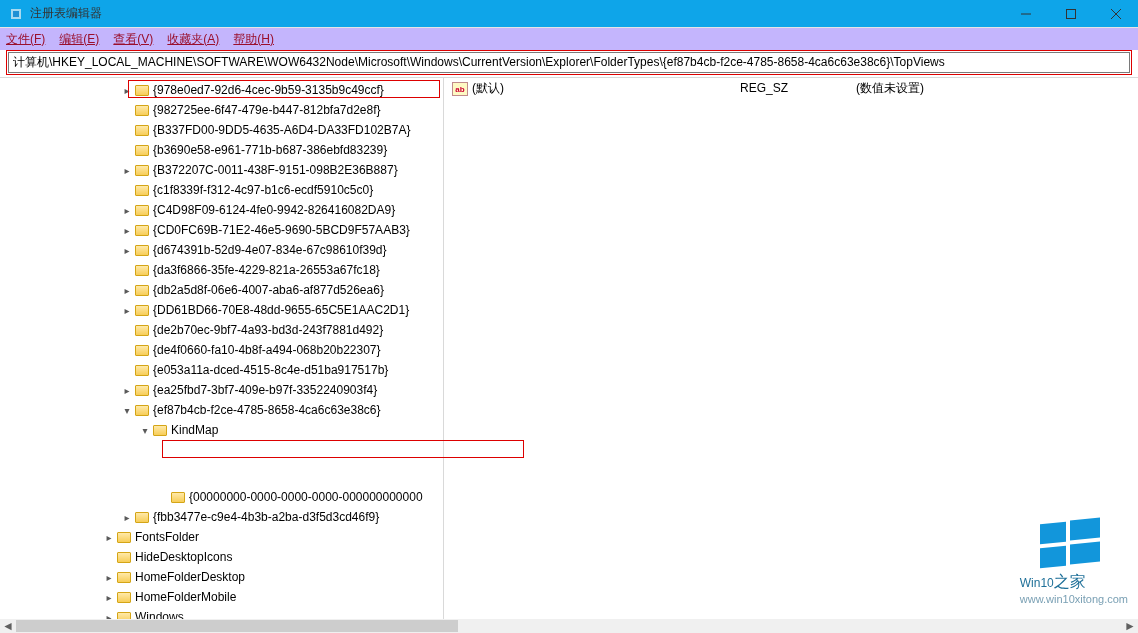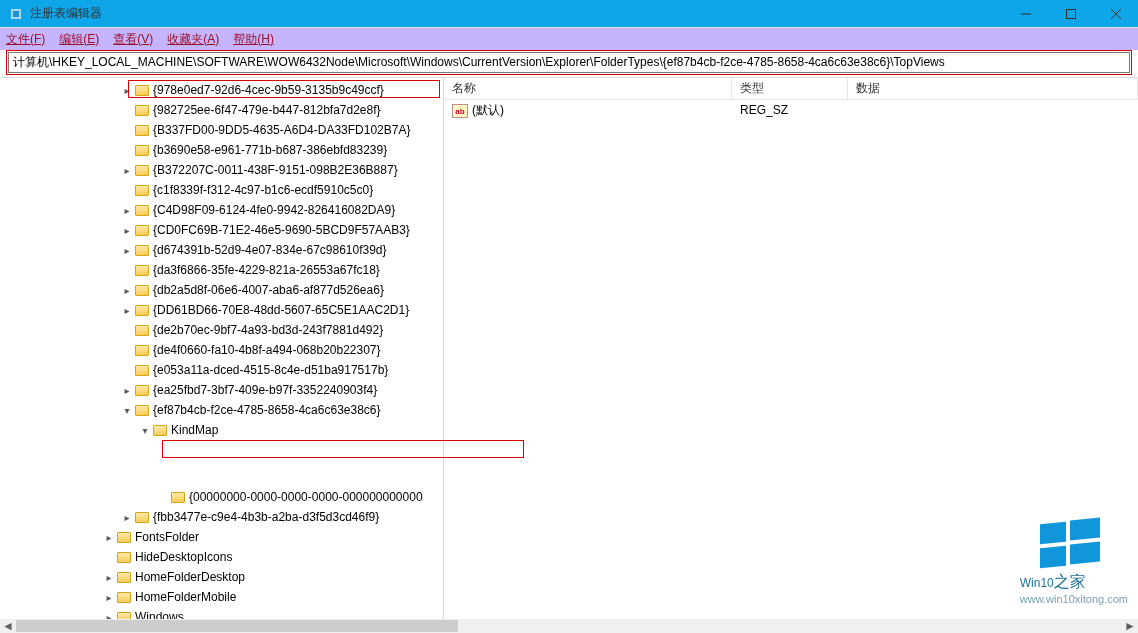--- a/index.html
+++ b/index.html
@@ -179,21 +179,21 @@
           <span class="folder">
             <span></span>
           </span>
           <span class="label">{db2a5d8f-06e6-4007-aba6-af877d526ea6}</span>
         </div>
         <div class="row ind1">
           <span class="twisty">▸</span>
           <span class="folder">
             <span></span>
           </span>
-          <span class="label">{DD61BD66-70E8-48dd-5607-65C5E1AAC2D1}</span>
+          <span class="label">{DD61BD66-70E8-48dd-9655-65C5E1AAC2D1}</span>
         </div>
         <div class="row ind1">
           <span class="twisty"></span>
           <span class="folder">
             <span></span>
           </span>
           <span class="label">{de2b70ec-9bf7-4a93-bd3d-243f7881d492}</span>
         </div>
         <div class="row ind1">
           <span class="twisty"></span>
@@ -295,29 +295,25 @@
         </div>
       </div>
 
   </div>
 
   <div class="highlight-container" style="left:128px; top:2px; width:312px; height:18px; border:1px solid #d00;"></div>
 
   <div class="highlight-container" style="left:162px; top:362px; width:362px; height:18px; border:1px solid #d00;"></div>
 
   <div class="list-panel">
-    <div class="list-header">
-      <div class="col col-name">名称</div>
-      <div class="col col-type">类型</div>
-      <div class="col col-data">数据</div>
-    </div>
     <div class="list-body" id="list-body">
         <div class="lrow">
           <div class="col col-name"><span class="ab-icon">ab</span><span>(默认)</span></div>
           <div class="col col-type">REG_SZ</div>
+          <div class="col col-data">(数值未设置)</div>
         </div>
       </div>
 
     <div class="watermark">
       <div class="winlogo">
         <div class="sq a"></div>
           <div class="sq b"></div>
           <div class="sq c"></div>
           <div class="sq d"></div>
       </div>

